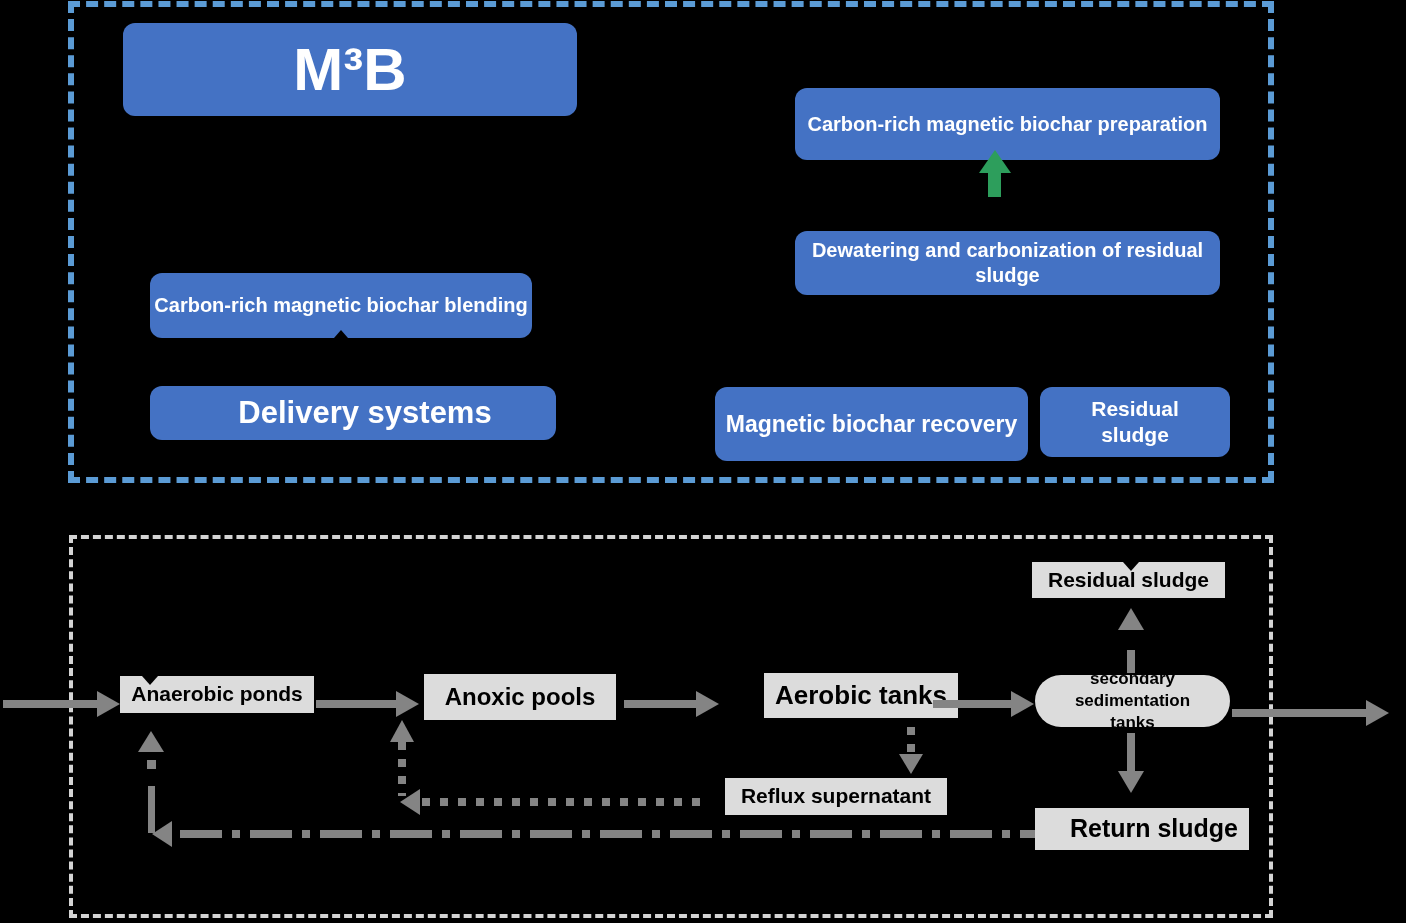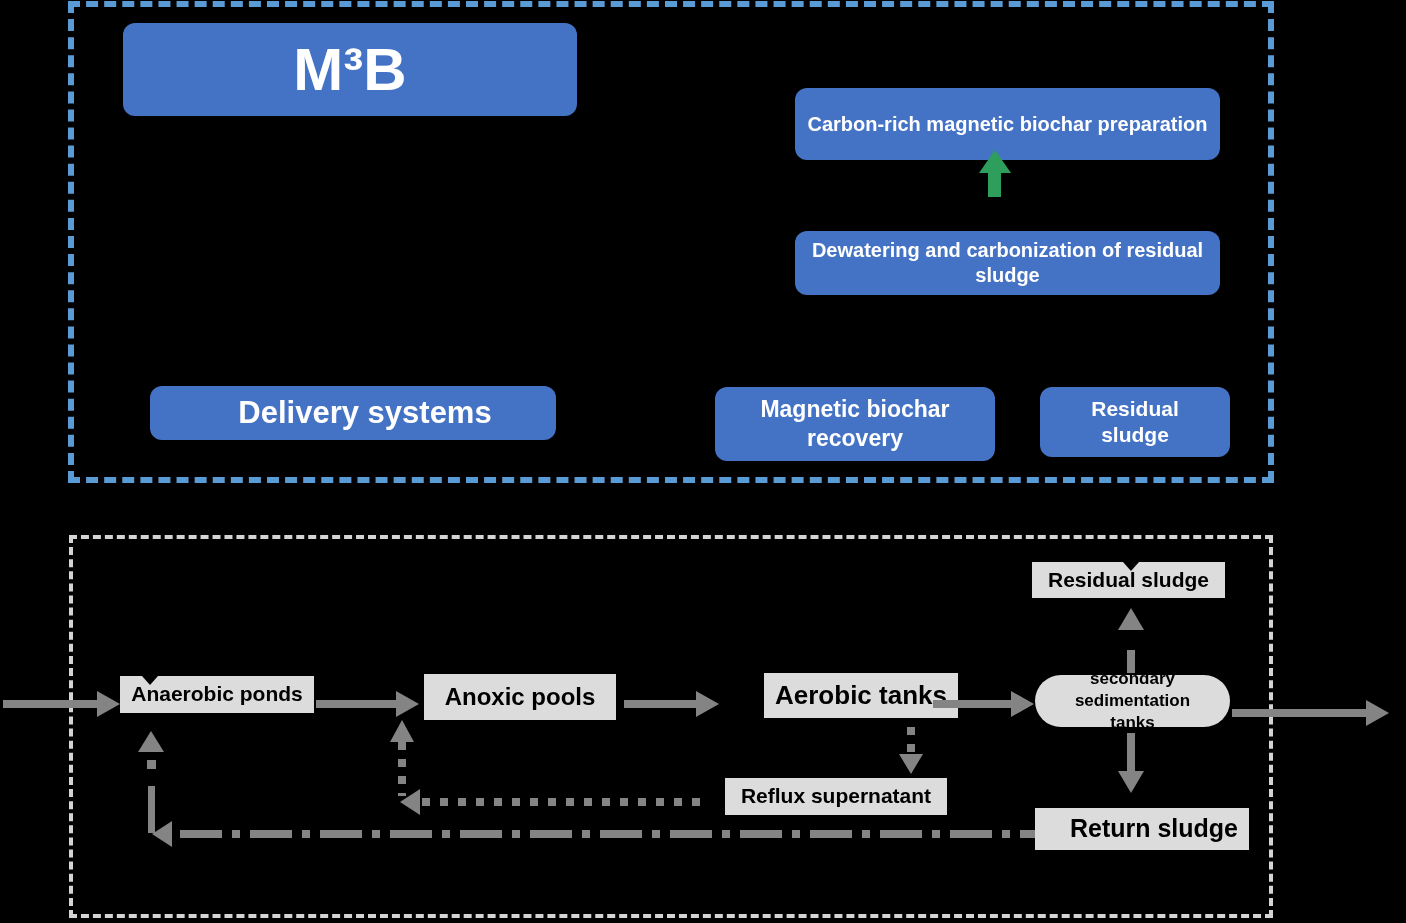--- a/index.html
+++ b/index.html
@@ -55,25 +55,26 @@
 
   <div class="box box-blue" style="left:795px;top:88px;width:425px;height:72px;font-size:20px;">Carbon-rich magnetic biochar preparation</div>
 
   <div class="grp">
     <div class="tri tri-u-green" style="left:979px;top:150px;"></div>
     <div class="stem-green" style="left:988px;top:172px;width:13px;height:25px;"></div>
   </div>
 
   <div class="box box-blue" style="left:795px;top:198px;width:425px;height:64px;font-size:20px;margin-top:33px;">Dewatering and carbonization of residual sludge</div>
 
+  <div class="box box-blue" style="left:150px;top:273px;width:382px;height:65px;font-size:20px;">Carbon-rich magnetic biochar blending</div>
   <div class="tri notch-u" style="left:334px;top:330px;"></div>
 
   <div class="box box-blue" style="left:150px;top:386px;width:382px;height:54px;font-size:31px;padding-left:24px;">Delivery systems</div>
 
-  <div class="box box-blue" style="left:715px;top:387px;width:280px;height:74px;font-size:23px;">Magnetic biochar recovery</div>
+  <div class="box box-blue" style="left:715px;top:387px;width:313px;height:74px;font-size:23px;">Magnetic biochar recovery</div>
 
   <div class="box box-blue" style="left:1040px;top:387px;width:190px;height:70px;font-size:21px;padding:0 30px;box-sizing:border-box;">Residual sludge</div>
 
   
   <div class="section section-bottom"></div>
 
   <div class="box box-gray" style="left:1032px;top:562px;width:193px;height:36px;font-size:21px;">Residual sludge</div>
   <div class="tri notch-d" style="left:1123px;top:562px;"></div>
 
   <div class="box box-gray" style="left:120px;top:676px;width:194px;height:37px;font-size:21px;">Anaerobic ponds</div>

